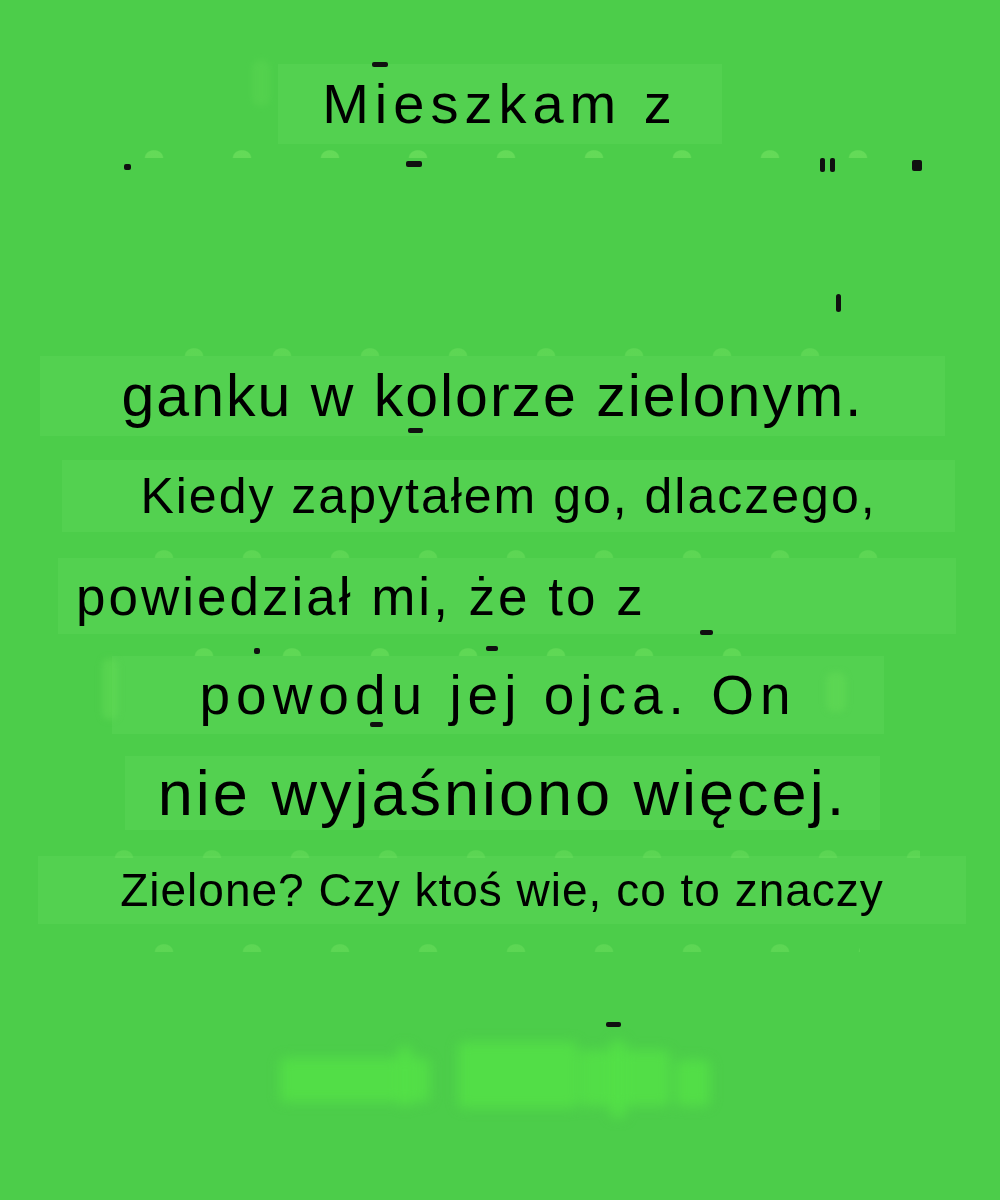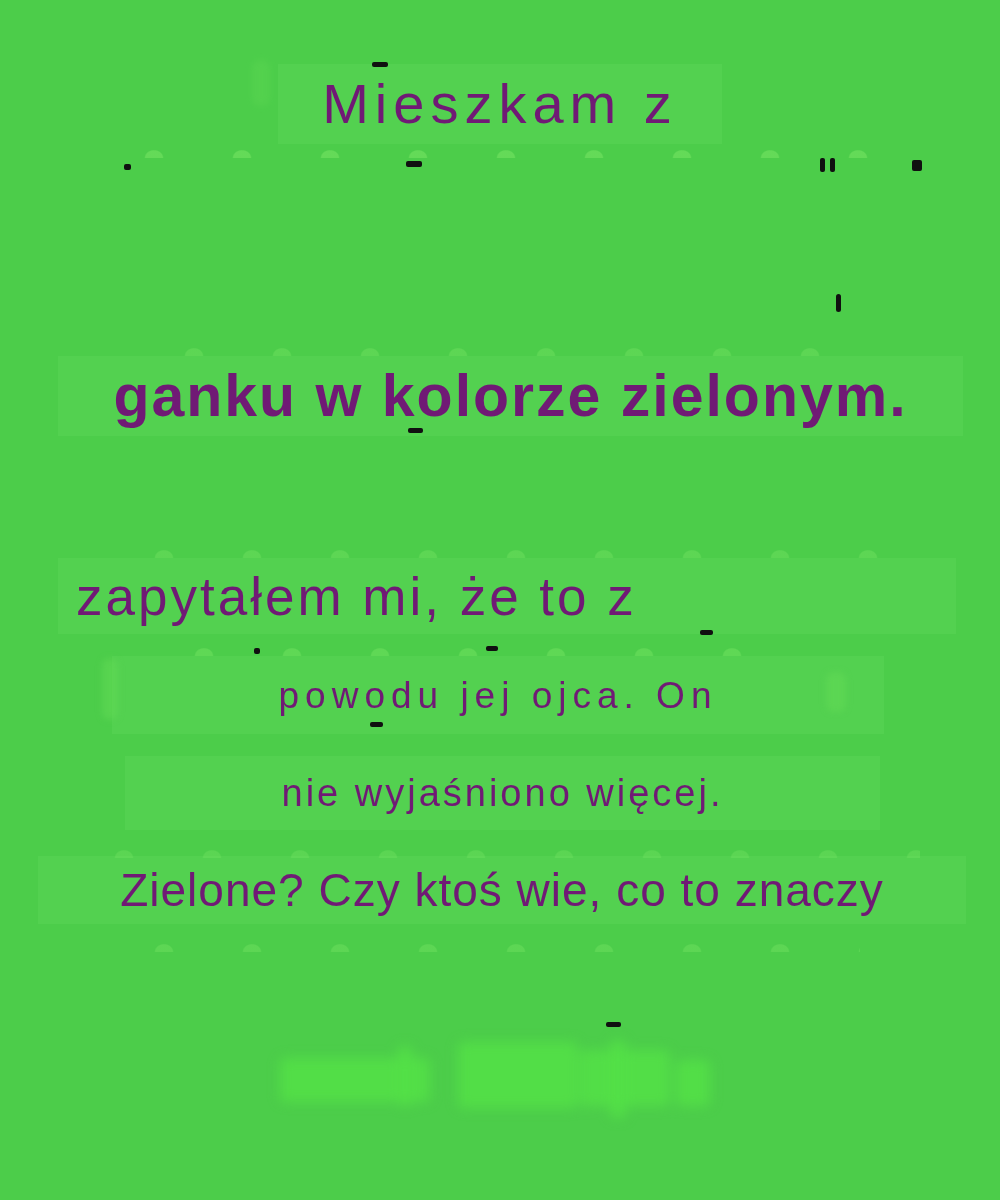--- a/index.html
+++ b/index.html
@@ -9,21 +9,21 @@
     height: 1200px;
     background: #4ccd4a;
     overflow: hidden;
     font-family: "Liberation Sans", sans-serif;
   }
   .line {
     position: absolute;
     display: flex;
     align-items: center;
     background: #53d150;
-    color: #701a75;
+    color: #000000;
     white-space: nowrap;
     line-height: 1;
     text-align: center;
   }
   .center { justify-content: center; }
   .left   { justify-content: flex-start; }
 
   
   .mark {
     position: absolute;
@@ -57,34 +57,37 @@
 <body>
 
 <div id="canvas">
 
   <div class="line center" style="top:64px; left:278px; width:444px; height:80px; font-size:56px; letter-spacing:6px;">
     <span>Mieszkam z</span>
   </div>
 
 
 
-  <div class="line center" style="top:356px; left:58px; width:905px; height:80px; font-size:59px; letter-spacing:2px;font-weight:bold;">
+  <div class="line center" style="top:356px; left:40px; width:905px; height:80px; font-size:59px; letter-spacing:2px;">
     <span>ganku w kolorze zielonym.</span>
   </div>
 
+  <div class="line center" style="top:460px; left:62px; width:893px; height:72px; font-size:50px; letter-spacing:2px;">
+    <span>Kiedy zapytałem go, dlaczego,</span>
+  </div>
 
   <div class="line left" style="top:558px; left:58px; width:880px; height:76px; font-size:53px; letter-spacing:3px; padding-left:18px;">
-    <span>zapytałem mi, że to z</span>
+    <span>powiedział mi, że to z</span>
   </div>
 
-  <div class="line center" style="top:656px; left:112px; width:772px; height:78px; font-size:37px; letter-spacing:6px;">
+  <div class="line center" style="top:656px; left:112px; width:772px; height:78px; font-size:55px; letter-spacing:6px;">
     <span>powodu jej ojca. On</span>
   </div>
 
-  <div class="line center" style="top:756px; left:125px; width:755px; height:74px; font-size:38px; letter-spacing:3px;">
+  <div class="line center" style="top:756px; left:125px; width:755px; height:74px; font-size:63px; letter-spacing:3px;">
     <span>nie wyjaśniono więcej.</span>
   </div>
 
   <div class="line center" style="top:856px; left:38px; width:928px; height:68px; font-size:46px; letter-spacing:1px;">
     <span>Zielone? Czy ktoś wie, co to znaczy</span>
   </div>
 
 
   <div class="bumps" style="top:138px; left:110px; width:780px;"></div>
   <div class="bumps" style="top:336px; left:150px; width:700px; opacity:.7;"></div>

